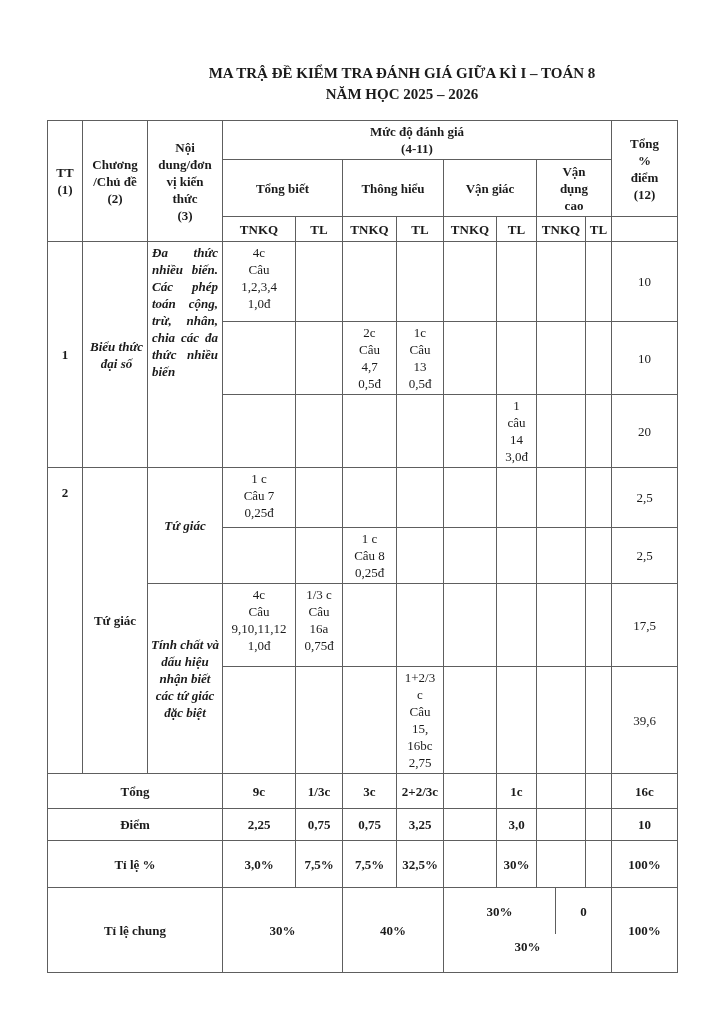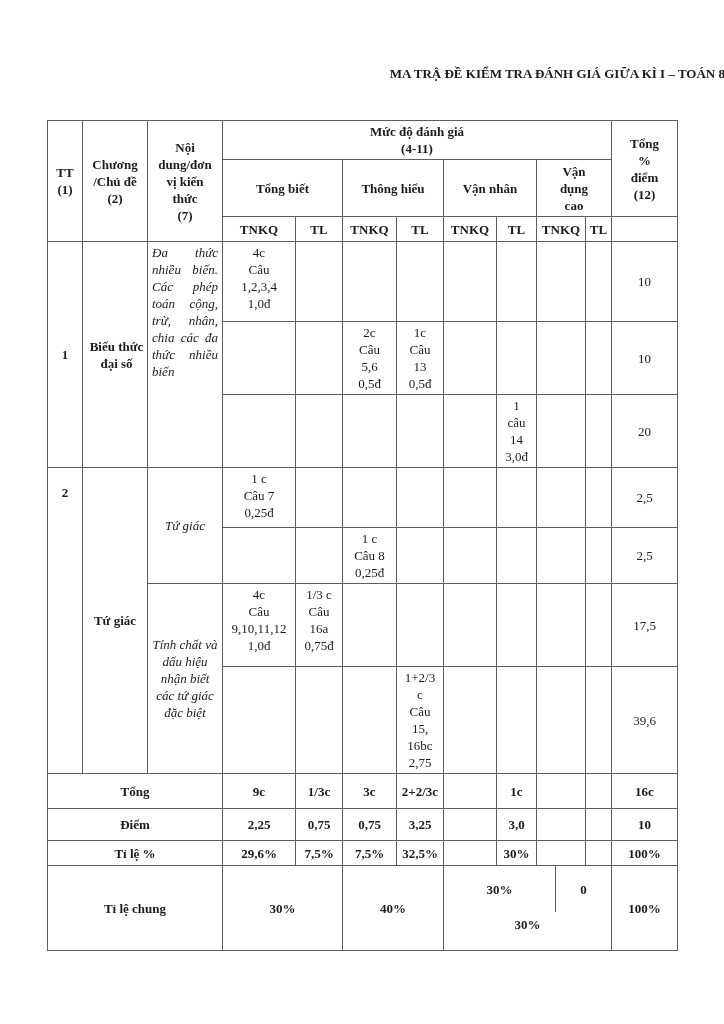--- a/index.html
+++ b/index.html
@@ -11,47 +11,47 @@
     background: #ffffff;
     font-family: "Liberation Serif", "DejaVu Serif", serif;
     color: #1b1b1b;
     overflow: hidden;
   }
   .title {
     position: absolute;
     top: 63px;
     left: 79px;
     width: 646px;
-    text-align: right;
+    text-align: center;
     font-weight: bold;
-    font-size: 13px;
+    font-size: 15px;
     line-height: 21px;
   }
   table.matrix {
     position: absolute;
     top: 120px;
     left: 47px;
     width: 630px;
     border-collapse: collapse;
     table-layout: fixed;
     font-size: 13px;
     line-height: 17px;
   }
   table.matrix td {
     border: 1px solid #5e5e5e;
     text-align: center;
     vertical-align: top;
     padding: 2px 2px;
     overflow: hidden;
   }
   .b   { font-weight: bold; }
-  .bi  { font-weight: normal; font-style: italic; }
+  .bi  { font-weight: bold; font-style: italic; }
   .mid { vertical-align: middle !important; }
   .pre { white-space: pre-line; }
-  .left { text-align: left; padding-left: 5px !important; }
+  .left { text-align: left; padding-left: 5px !important; font-style: italic; }
   .just { text-align: justify !important; padding: 2px 4px !important; }
   .tt-top { vertical-align: top !important; padding-top: 16px !important; }
   
   td.comp-cell { padding: 0 !important; vertical-align: middle; }
   .comp { display: flex; flex-direction: column; height: 83px; font-weight: bold; }
   .comp-top { display: flex; height: 46px; }
   .comp-left {
     flex: 0 0 67%;
     display: flex; align-items: center; justify-content: center;
     border-right: 1px solid #5e5e5e;
@@ -59,20 +59,21 @@
   .comp-right { flex: 1; display: flex; align-items: center; justify-content: center; }
   .comp-bottom { flex: 1; display: flex; align-items: flex-start; justify-content: center; padding-top: 4px; }
 </style>
 </head>
 <body>
 
 <div class="page">
 
   <div class="title">
     <div>MA TRẬ ĐỀ KIỂM TRA ĐÁNH GIÁ GIỮA KÌ I – TOÁN 8</div>
+    <div>NĂM HỌC 2025 – 2026</div>
   </div>
 
   <table class="matrix">
     <colgroup>
       <col style="width:35px">
         <col style="width:65px">
         <col style="width:75px">
       <col style="width:73px">
         <col style="width:47px">
         <col style="width:54px">
@@ -88,33 +89,33 @@
         <tr style="height:38px">
       <td rowspan="3" class="b mid pre">TT
 (1)</td>
       <td rowspan="3" class="b mid pre">Chương
 /Chủ đề
 (2)</td>
       <td rowspan="3" class="b mid pre">Nội
 dung/đơn
 vị kiến
 thức
-(7)</td>
+(3)</td>
       <td colspan="8" class="b mid pre">Mức độ đánh giá
 (4-11)</td>
       <td rowspan="2" class="b mid pre">Tổng
 %
 điểm
 (12)</td>
     </tr>
 
     <tr style="height:57px">
       <td colspan="2" class="b mid">Tổng biết</td>
       <td colspan="2" class="b mid">Thông hiểu</td>
-      <td colspan="2" class="b mid">Vận nhân</td>
+      <td colspan="2" class="b mid">Vận giác</td>
       <td colspan="2" class="b mid pre">Vận
 dụng
 cao</td>
     </tr>
 
     <tr style="height:25px">
       <td class="b mid">TNKQ</td>
       <td class="b mid">TL</td>
       <td class="b mid">TNKQ</td>
       <td class="b mid">TL</td>
@@ -141,21 +142,21 @@
       <td></td>
       <td></td>
       <td class="mid">10</td>
     </tr>
 
     <tr style="height:70px">
       <td></td>
       <td></td>
       <td class="pre">2c
 Câu
-5,6
+4,7
 0,5đ</td>
       <td class="pre">1c
 Câu
 13
 0,5đ</td>
       <td></td>
       <td></td>
       <td></td>
       <td></td>
       <td class="mid">10</td>
@@ -262,23 +263,23 @@
       <td class="b mid">0,75</td>
       <td class="b mid">0,75</td>
       <td class="b mid">3,25</td>
       <td></td>
       <td class="b mid">3,0</td>
       <td></td>
       <td></td>
       <td class="b mid">10</td>
     </tr>
 
-    <tr style="height:25px">
+    <tr style="height:47px">
       <td colspan="3" class="b mid">Tỉ lệ %</td>
-      <td class="b mid">29,6%</td>
+      <td class="b mid">3,0%</td>
       <td class="b mid">7,5%</td>
       <td class="b mid">7,5%</td>
       <td class="b mid">32,5%</td>
       <td></td>
       <td class="b mid">30%</td>
       <td></td>
       <td></td>
       <td class="b mid">100%</td>
     </tr>
 

